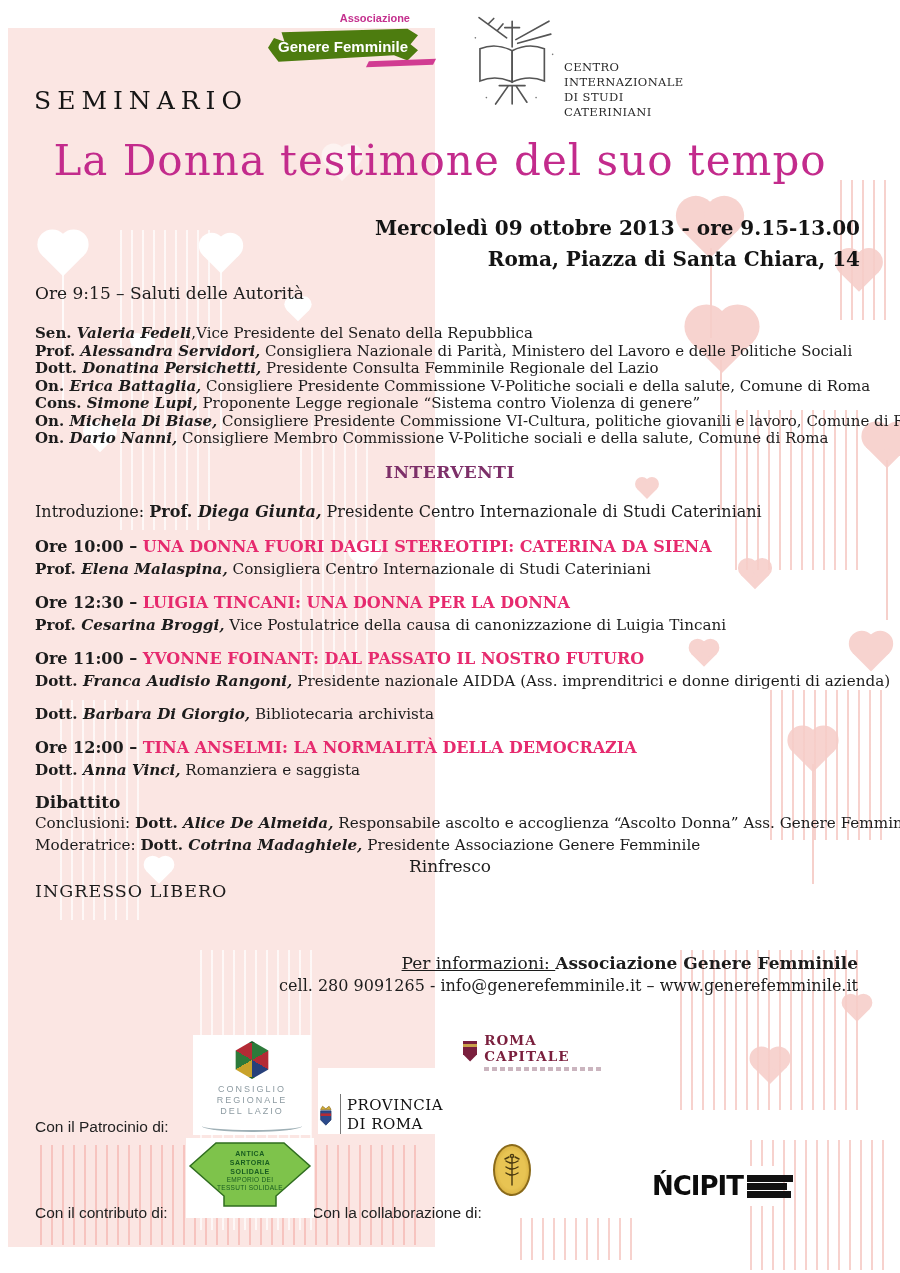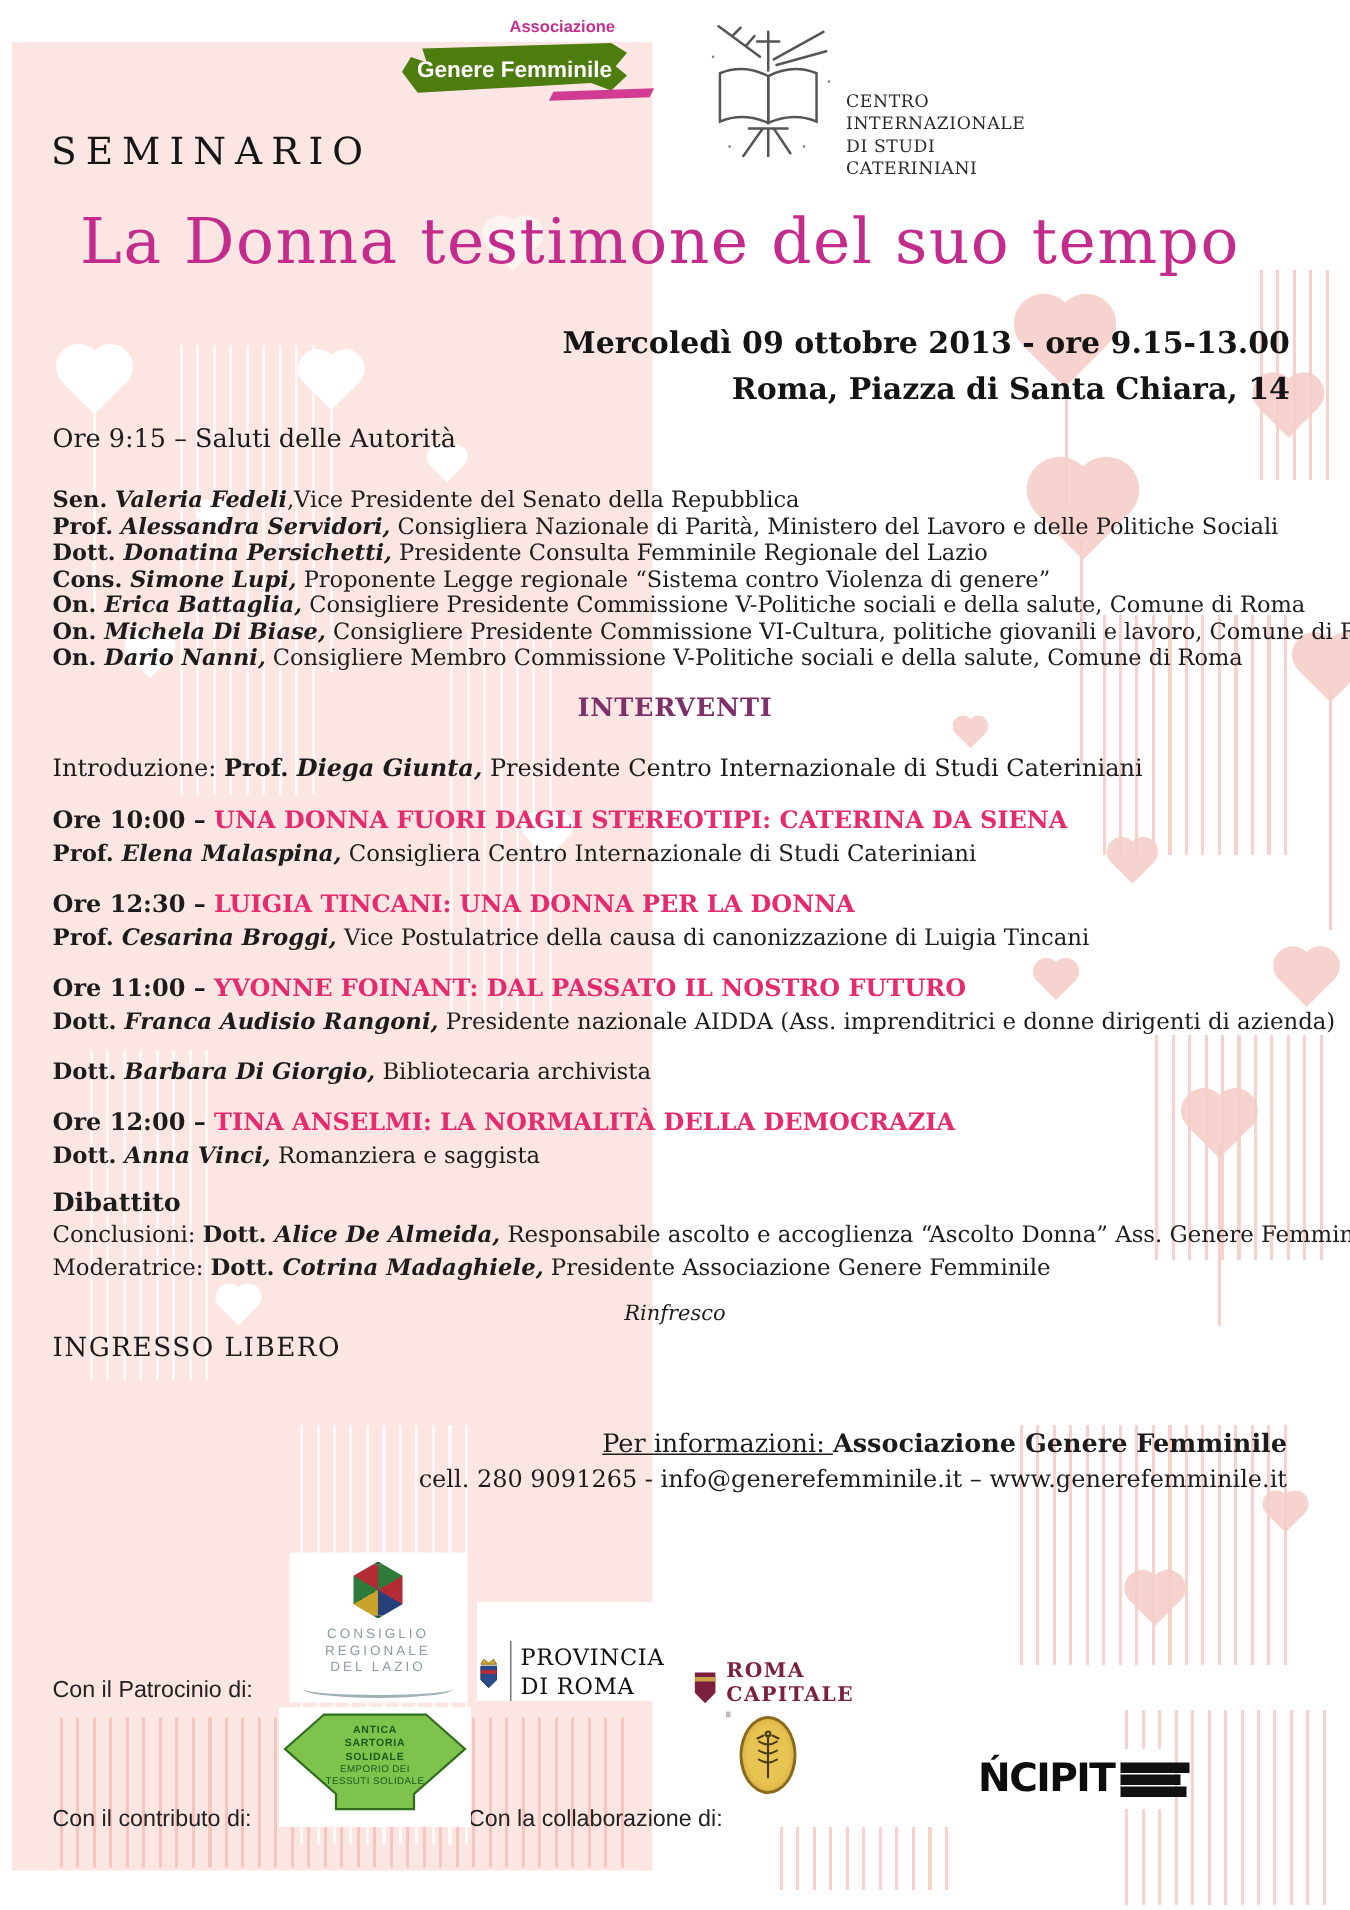--- a/index.html
+++ b/index.html
@@ -46,21 +46,21 @@
   .interventi{margin-top:14px;text-align:center;font-size:17px;font-weight:bold;
         letter-spacing:.5px;color:#7d3069}
   .intro-line{margin-top:20px;font-size:16px;white-space:nowrap}
   .session{margin-top:15px}
   .session:first-of-type{margin-top:16px}
   .session-head{font-size:16px;font-weight:bold;white-space:nowrap}
   .session-head .topic{color:#e62a6e}
   .session-speaker{margin-top:4px;font-size:15.2px;white-space:nowrap}
   .dibattito{margin-top:13px;font-size:17px;font-weight:bold}
   .concl{font-size:15.2px;line-height:22px;white-space:nowrap}
-  .rinfresco{margin-top:12px;text-align:center;font-style:italic;font-size:14px}
+  .rinfresco{text-align:center;font-size:17px}
   .ingresso{margin-top:5px;font-size:17.5px;letter-spacing:1px}
 
   
   .contact{position:absolute;top:953px;right:42px;text-align:right;z-index:3}
   .contact .l1{font-size:17px}
   .contact .lbl{text-decoration:underline}
   .contact .nm{font-weight:bold}
   .contact .l2{font-size:16px;margin-top:3px}
 
   
@@ -69,21 +69,21 @@
   .crl-emblem{width:38px;height:38px;margin:0 auto;
         background:conic-gradient(#2d7a3a 0 60deg,#b32b35 60deg 120deg,#27407a 120deg 180deg,#c8a22a 180deg 240deg,#2d7a3a 240deg 300deg,#b32b35 300deg 360deg);
         clip-path:polygon(50% 0,93% 25%,93% 75%,50% 100%,7% 75%,7% 25%);
         border:2px solid #1e5c2a;border-radius:4px}
   .crl-text{margin-top:5px;font-family:"Liberation Sans",sans-serif;font-size:9px;
         letter-spacing:2px;color:#8d9ba2;line-height:11px}
   .crl-arc{width:100px;height:12px;margin:3px auto 0;border-bottom:2px solid #9fb0b6;border-radius:50%}
   .prv-box{left:318px;top:1068px;width:125px;height:66px;display:flex;align-items:flex-end;justify-content:center;gap:6px}
   .prv-bar{width:2px;height:40px;background:#777}
   .prv-text{font-size:15px;line-height:19px;color:#111;letter-spacing:.5px}
-  .rc-box{left:455px;top:1104px;width:165px;height:42px;display:flex;align-items:center;gap:7px;padding-left:8px}
+  .rc-box{left:455px;top:1030px;width:165px;height:42px;display:flex;align-items:center;gap:7px;padding-left:8px}
   .rc-shield{width:15px;height:21px;background:#7a1f3d;clip-path:polygon(0 0,100% 0,100% 66%,50% 100%,0 66%);position:relative}
   .rc-shield i{position:absolute;left:0;top:3px;width:100%;height:3px;background:#caa24a;display:block}
   .rc-name{font-size:13.5px;font-weight:bold;letter-spacing:1px;color:#7a1f3d}
   .rc-sub{width:118px;height:4px;margin-top:3px;opacity:.55;
         background:repeating-linear-gradient(90deg,#a0788a 0 5px,transparent 5px 8px)}
 
   .label{position:absolute;z-index:3;font-family:"Liberation Sans",sans-serif;font-size:15.5px;color:#222}
   .lbl-patrocinio{left:35px;top:1118px}
   .lbl-contributo{left:35px;top:1204px}
   .lbl-collab{left:312px;top:1204px}
@@ -188,22 +188,22 @@
     <div>Roma, Piazza di Santa Chiara, 14</div>
   </div>
 
   <div class="body-col">
     <p class="opening">Ore 9:15 – Saluti delle Autorità</p>
 
     <div class="auth-list">
         <div class="auth-line"><span class="b">Sen. </span><span class="bi">Valeria Fedeli</span><span>,Vice Presidente del Senato della Repubblica</span></div>
         <div class="auth-line"><span class="b">Prof. </span><span class="bi">Alessandra Servidori,</span><span> Consigliera Nazionale di Parità, Ministero del Lavoro e delle Politiche Sociali</span></div>
         <div class="auth-line"><span class="b">Dott. </span><span class="bi">Donatina Persichetti,</span><span> Presidente Consulta Femminile Regionale del Lazio</span></div>
+        <div class="auth-line"><span class="b">On. </span><span class="bi">Erica Battaglia,</span><span> Consigliere Presidente Commissione V-Politiche sociali e della salute, Comune di Roma</span></div>
         <div class="auth-line"><span class="b">Cons. </span><span class="bi">Simone Lupi,</span><span> Proponente Legge regionale “Sistema contro Violenza di genere”</span></div>
-        <div class="auth-line"><span class="b">On. </span><span class="bi">Erica Battaglia,</span><span> Consigliere Presidente Commissione V-Politiche sociali e della salute, Comune di Roma</span></div>
         <div class="auth-line"><span class="b">On. </span><span class="bi">Michela Di Biase,</span><span> Consigliere Presidente Commissione VI-Cultura, politiche giovanili e lavoro, Comune di Roma</span></div>
         <div class="auth-line"><span class="b">On. </span><span class="bi">Dario Nanni,</span><span> Consigliere Membro Commissione V-Politiche sociali e della salute, Comune di Roma</span></div>
       </div>
 
     <div class="interventi">INTERVENTI</div>
 
     <p class="intro-line"><span>Introduzione: </span><span class="b">Prof. </span><span class="bi">Diega Giunta,</span><span> Presidente Centro Internazionale di Studi Cateriniani</span></p>
 
     <div>
         <div class="session">

